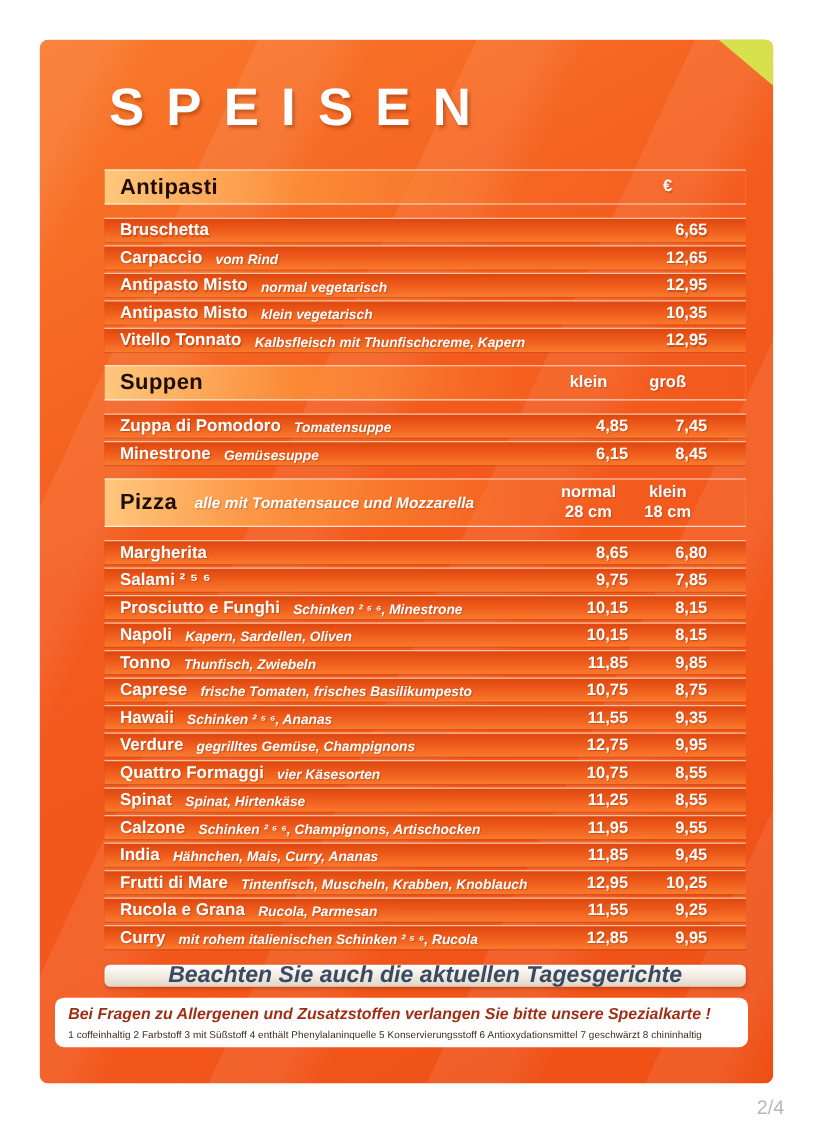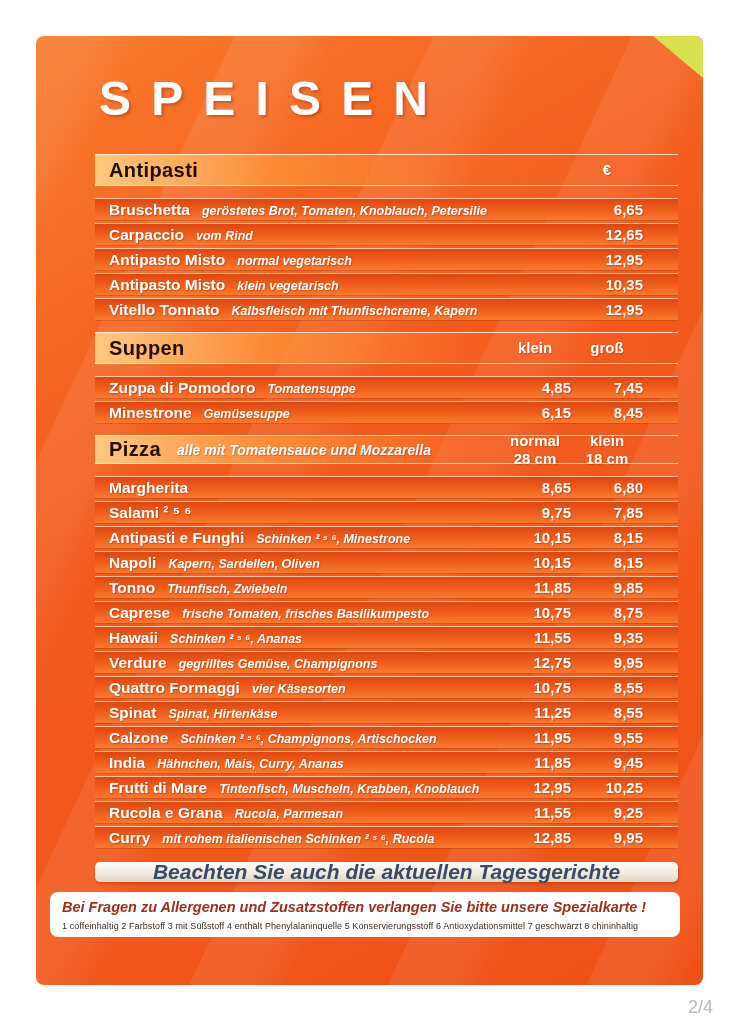--- a/index.html
+++ b/index.html
@@ -39,21 +39,21 @@
 
   .sec-header {
     display:flex; align-items:center; height:32px;
     padding:0 35px 0 14px;
     background:linear-gradient(90deg,
       rgba(255,205,130,0.95) 0%, rgba(253,150,60,0.75) 30%,
       rgba(250,110,40,0.30) 65%, rgba(250,110,40,0) 100%);
     border-top:1px solid rgba(255,255,255,0.75);
     border-bottom:1px solid rgba(255,255,255,0.75);
   }
-  .sec-header.tall { height:29px; }
+  .sec-header.tall { height:44px; }
   .sec-title { font-size:20px; font-weight:700; color:#1d0d04; letter-spacing:0.02em; white-space:nowrap; }
   .sec-subtitle { font-size:14px; font-weight:700; font-style:italic; color:#fff; margin-left:16px;
     text-shadow:1px 1px 1px rgba(110,25,0,0.3); white-space:nowrap; }
   .spacer { flex:1 1 auto; }
   .col-label {
     flex:0 0 72px; width:72px; text-align:center;
     font-size:15px; font-weight:700; color:#fff;
     white-space:pre-line; line-height:1.2;
     text-shadow:1px 1px 1px rgba(110,25,0,0.3);
   }
@@ -111,21 +111,20 @@
     <div class="sec-header">
       <span class="sec-title">Antipasti</span>
       <span class="sec-subtitle"></span>
       <span class="spacer"></span>
       <span class="col-label"></span>
       <span class="col-label">€</span>
     </div>
     <div class="rows">
         <div class="item-row">
           <span class="item-name">Bruschetta</span>
-          <span class="item-desc">geröstetes Brot, Tomaten, Knoblauch, Petersilie</span>
           <span class="spacer"></span>
           <span class="price price-a"></span>
           <span class="price price-b">6,65</span>
         </div>
         <div class="item-row">
           <span class="item-name">Carpaccio</span>
           <span class="item-desc">vom Rind</span>
           <span class="spacer"></span>
           <span class="price price-a"></span>
           <span class="price price-b">12,65</span>
@@ -199,21 +198,21 @@
           <span class="price price-b">6,80</span>
         </div>
         <div class="item-row">
           <span class="item-name">Salami ² ⁵ ⁶</span>
           <span class="item-desc"></span>
           <span class="spacer"></span>
           <span class="price price-a">9,75</span>
           <span class="price price-b">7,85</span>
         </div>
         <div class="item-row">
-          <span class="item-name">Antipasti e Funghi</span>
+          <span class="item-name">Prosciutto e Funghi</span>
           <span class="item-desc">Schinken ² ⁵ ⁶, Minestrone</span>
           <span class="spacer"></span>
           <span class="price price-a">10,15</span>
           <span class="price price-b">8,15</span>
         </div>
         <div class="item-row">
           <span class="item-name">Napoli</span>
           <span class="item-desc">Kapern, Sardellen, Oliven</span>
           <span class="spacer"></span>
           <span class="price price-a">10,15</span>

